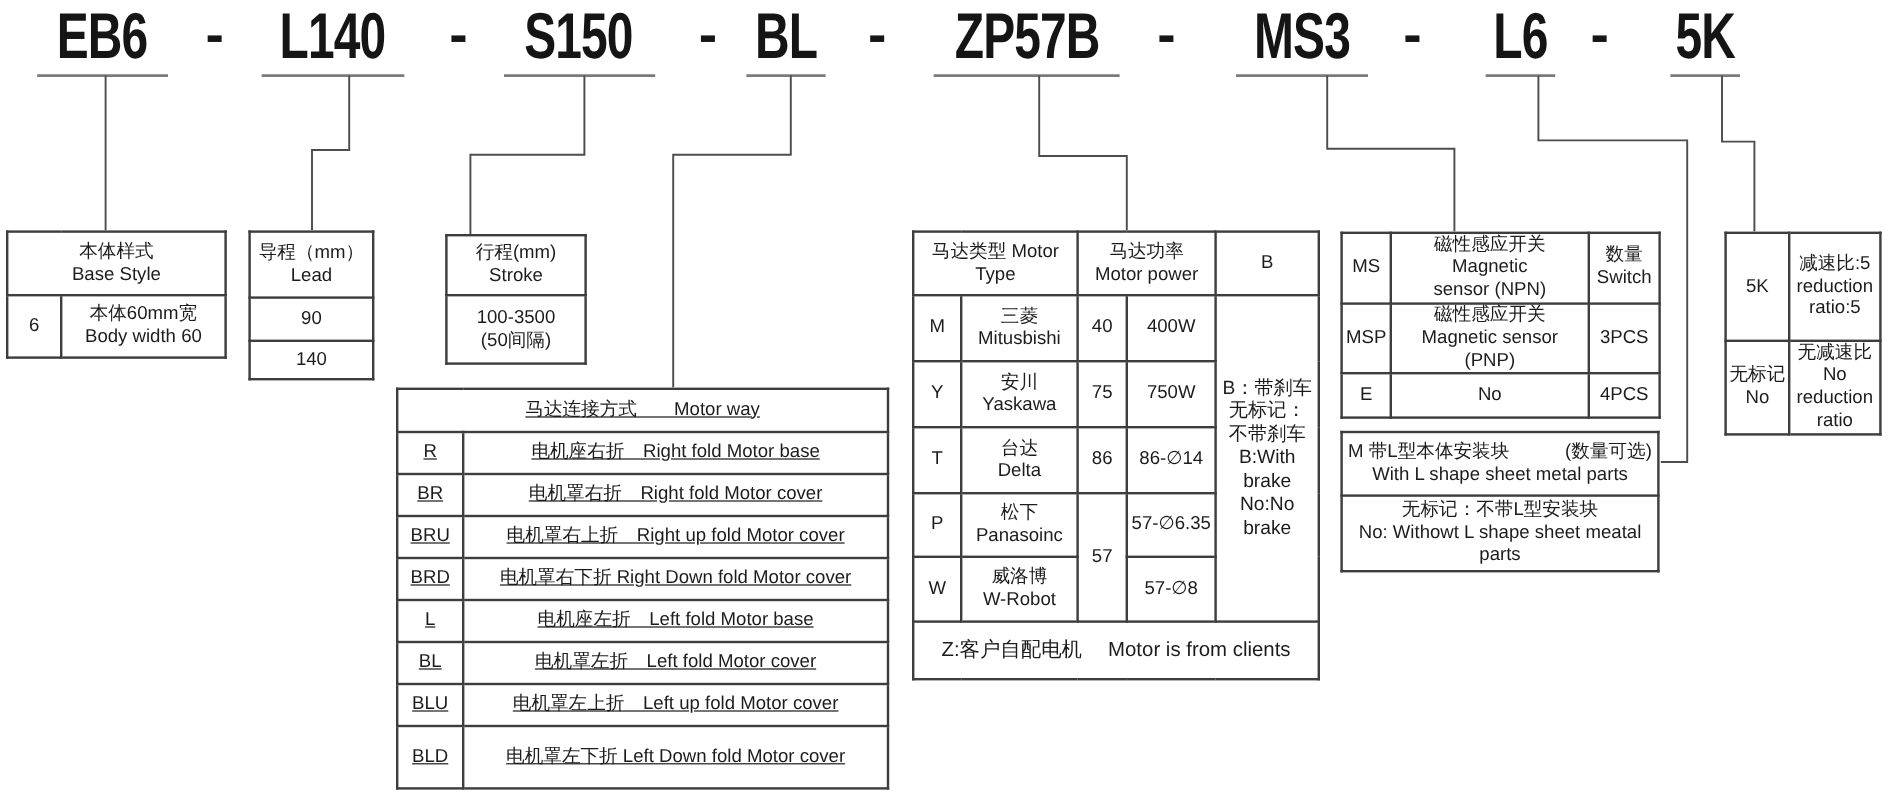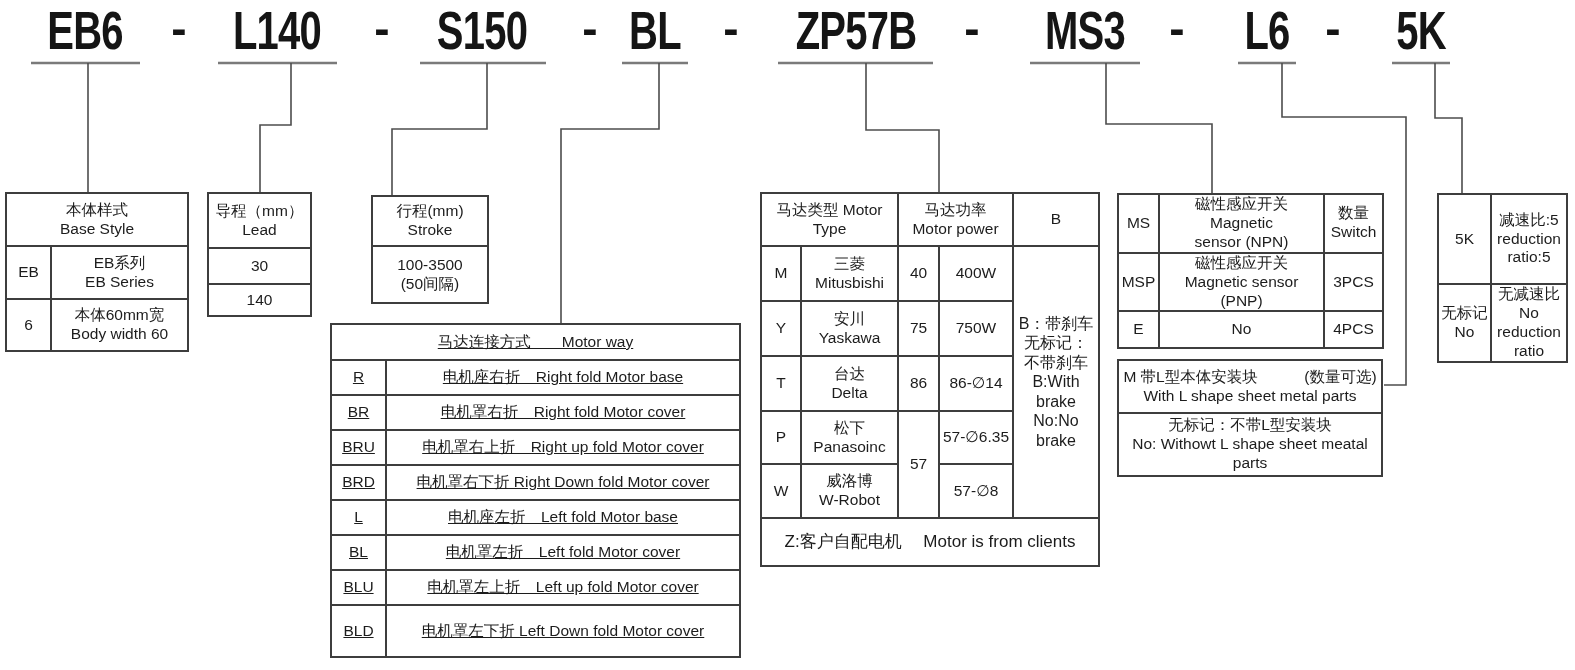--- a/index.html
+++ b/index.html
@@ -91,41 +91,36 @@
   <table class="tbl t-base">
     <colgroup>
         <col style="width:45px">
         <col style="width:137px">
       </colgroup>
     <tbody>
         <tr style="height:53px">
       <td colspan="2">本体样式
 Base   Style</td>
     </tr>
-    <tr style="height:53px">
-      <td>EB</td>
-      <td>EB系列
-EB  Series</td>
-    </tr>
     <tr style="height:52px">
       <td>6</td>
       <td>本体60mm宽
 Body width 60</td>
     </tr>
   </tbody>
     </table>
 
   <table class="tbl t-lead">
     <tbody>
         <tr style="height:55px">
       <td>导程（mm）
 Lead</td>
     </tr>
     <tr style="height:36px">
-      <td>30</td>
+      <td>90</td>
     </tr>
     <tr style="height:32px">
       <td>140</td>
     </tr>
   </tbody>
     </table>
 
   <table class="tbl t-stroke">
     <tbody>
         <tr style="height:50px">

